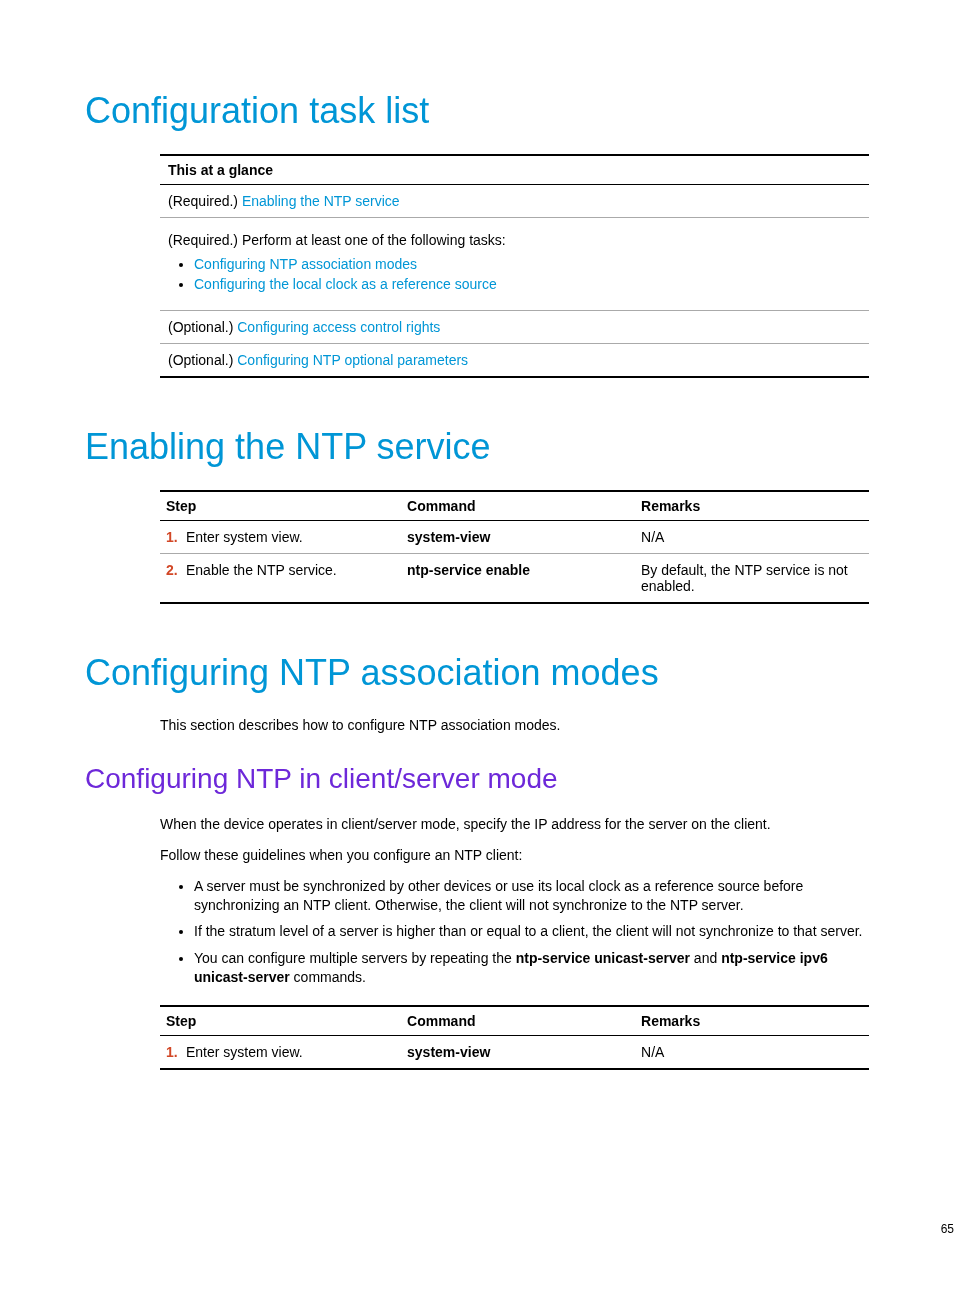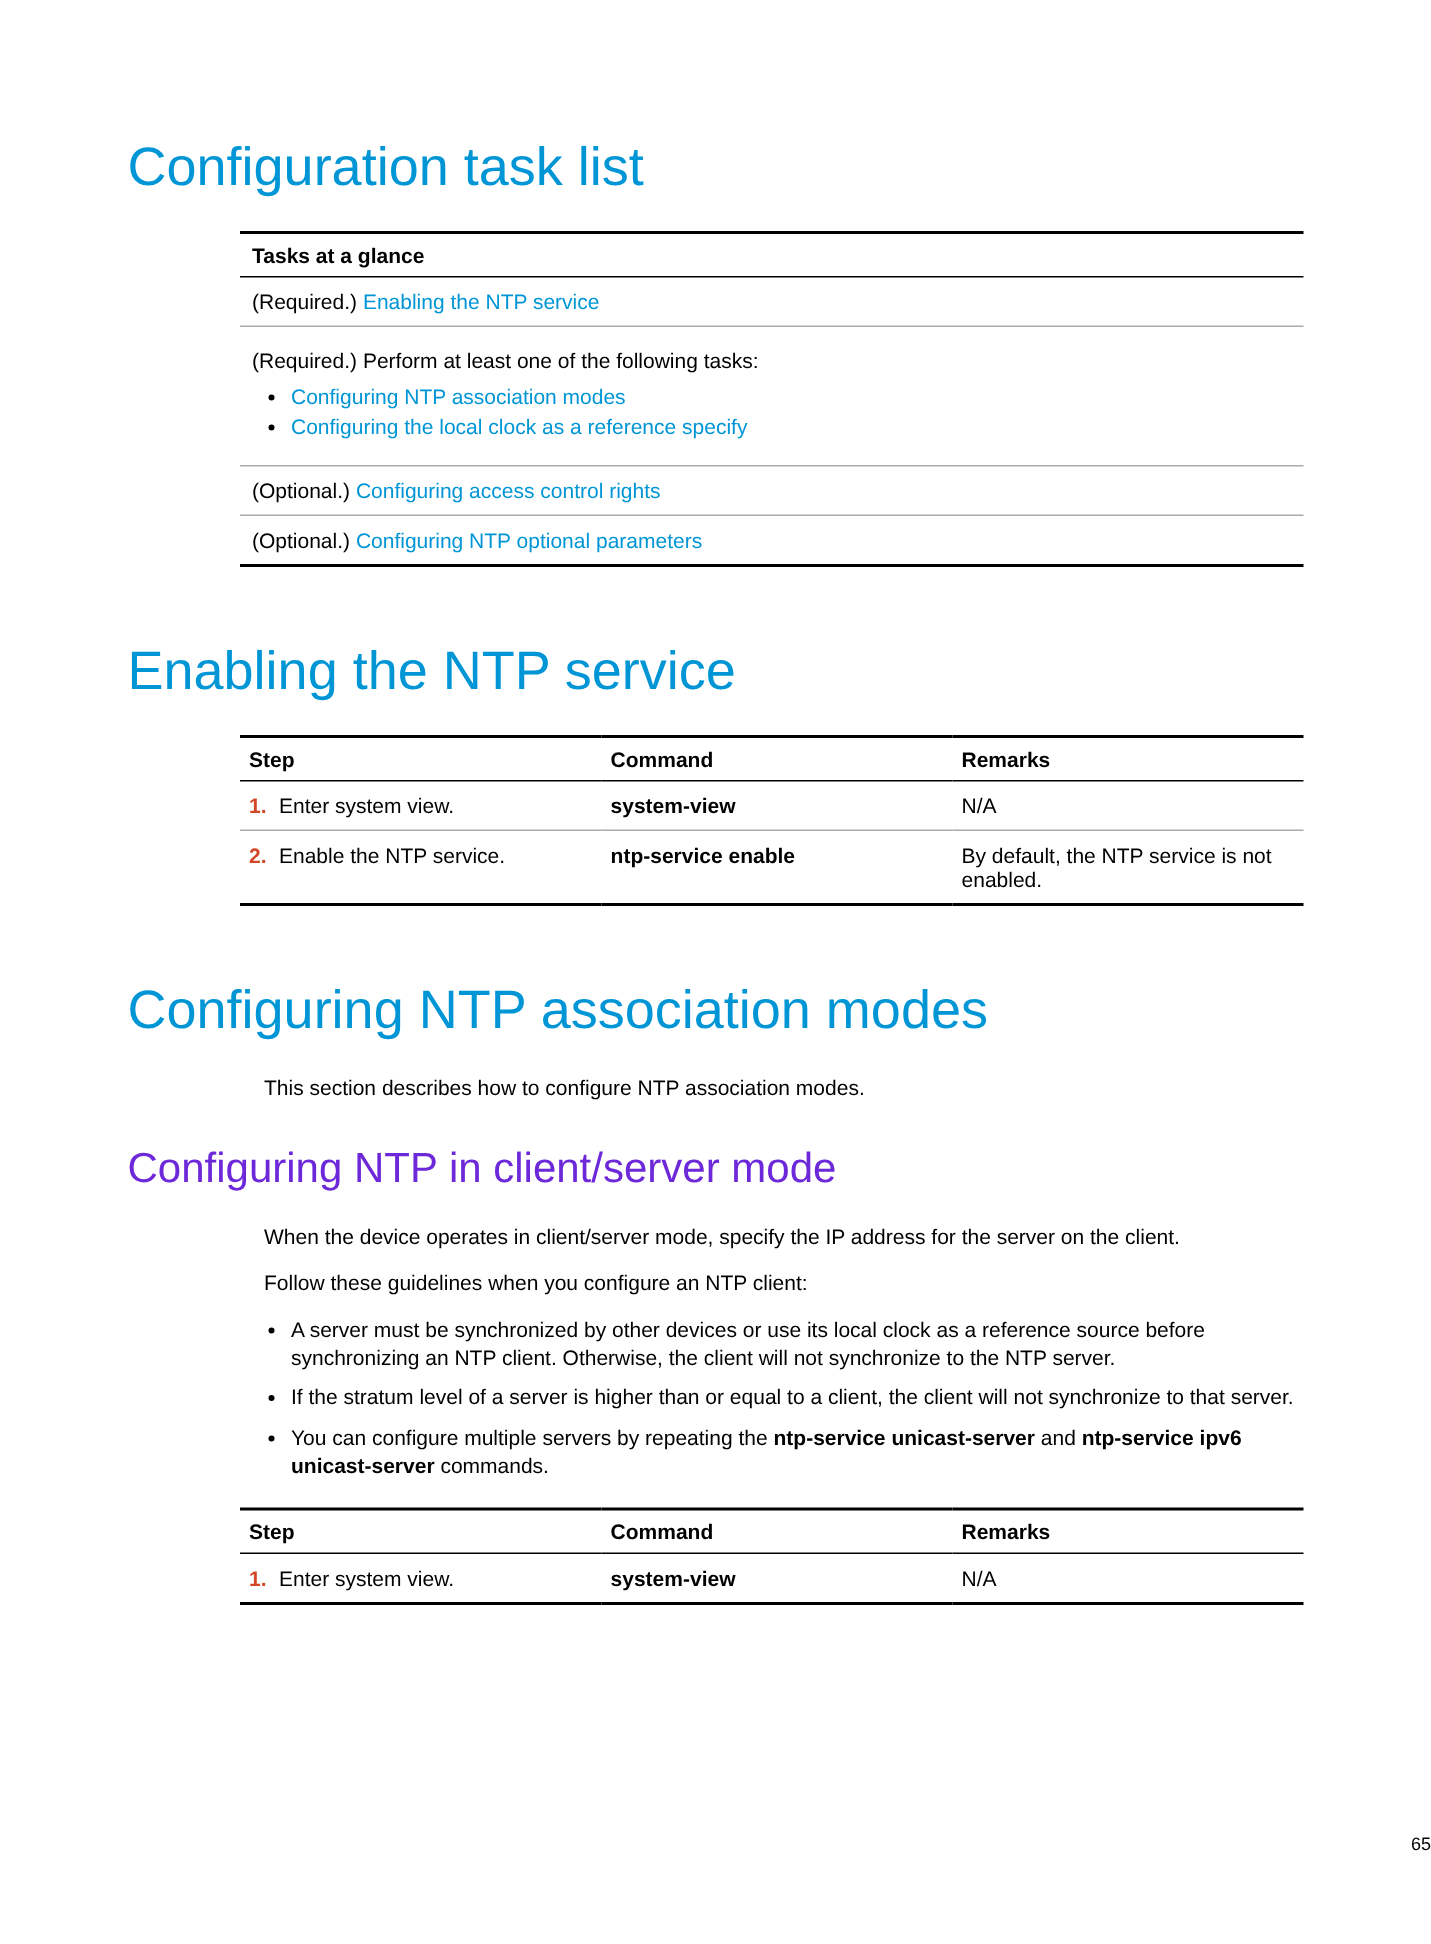--- a/index.html
+++ b/index.html
@@ -94,21 +94,21 @@
   .col-cmd { width: 33%; }
   .col-rem { width: 33%; margin-top: 34px; }
   .step-num {
     color: #d24726;
     font-weight: bold;
     display: inline-block;
     width: 20px;
   }
   .cmd-bold { font-weight: bold; }
   p.body {
-    margin: 12px 16px;
+    margin: 12px 0;
     line-height: 1.35;
   }
   ul.body-bullets {
     margin: 10px 0 14px 0;
     padding-left: 34px;
     list-style-type: disc;
   }
   ul.body-bullets li {
     margin: 8px 0;
     line-height: 1.35;
@@ -128,36 +128,36 @@
 <body>
 
 <div class="page">
 
   <h1>Configuration task list</h1>
 
   <div class="content-block">
     <table class="tasks-table">
       <thead>
         <tr>
-            <th>Tasks at a glance</th>
+            <th>This at a glance</th>
           </tr>
       </thead>
       <tbody>
         <tr>
           <td>
             <span>(Required.)</span>
             <a class="link" href="#">Enabling the NTP service</a>
           </td>
         </tr>
         <tr>
           <td style="padding-top:14px;padding-bottom:14px;">
             <span>(Required.) Perform at least one of the following tasks:</span>
             <ul class="bullets">
               <li><a class="link" href="#">Configuring NTP association modes</a></li>
-              <li><a class="link" href="#">Configuring the local clock as a reference specify</a></li>
+              <li><a class="link" href="#">Configuring the local clock as a reference source</a></li>
             </ul>
           </td>
         </tr>
         <tr>
           <td>
             <span>(Optional.)</span>
             <a class="link" href="#">Configuring access control rights</a>
           </td>
         </tr>
         <tr>

